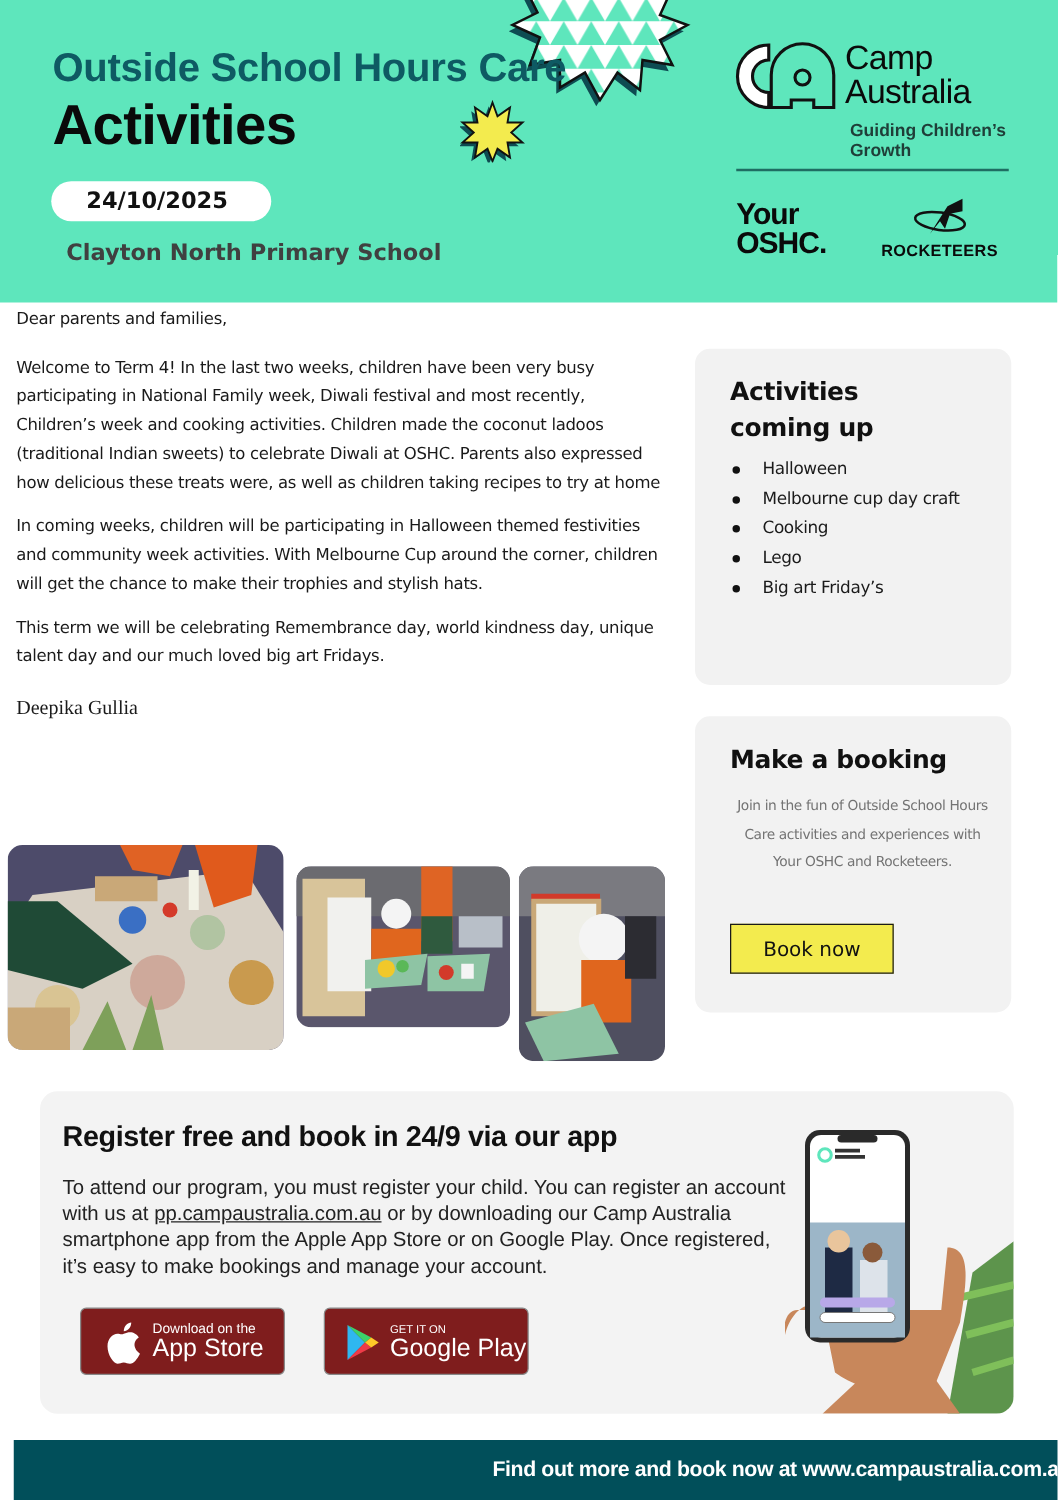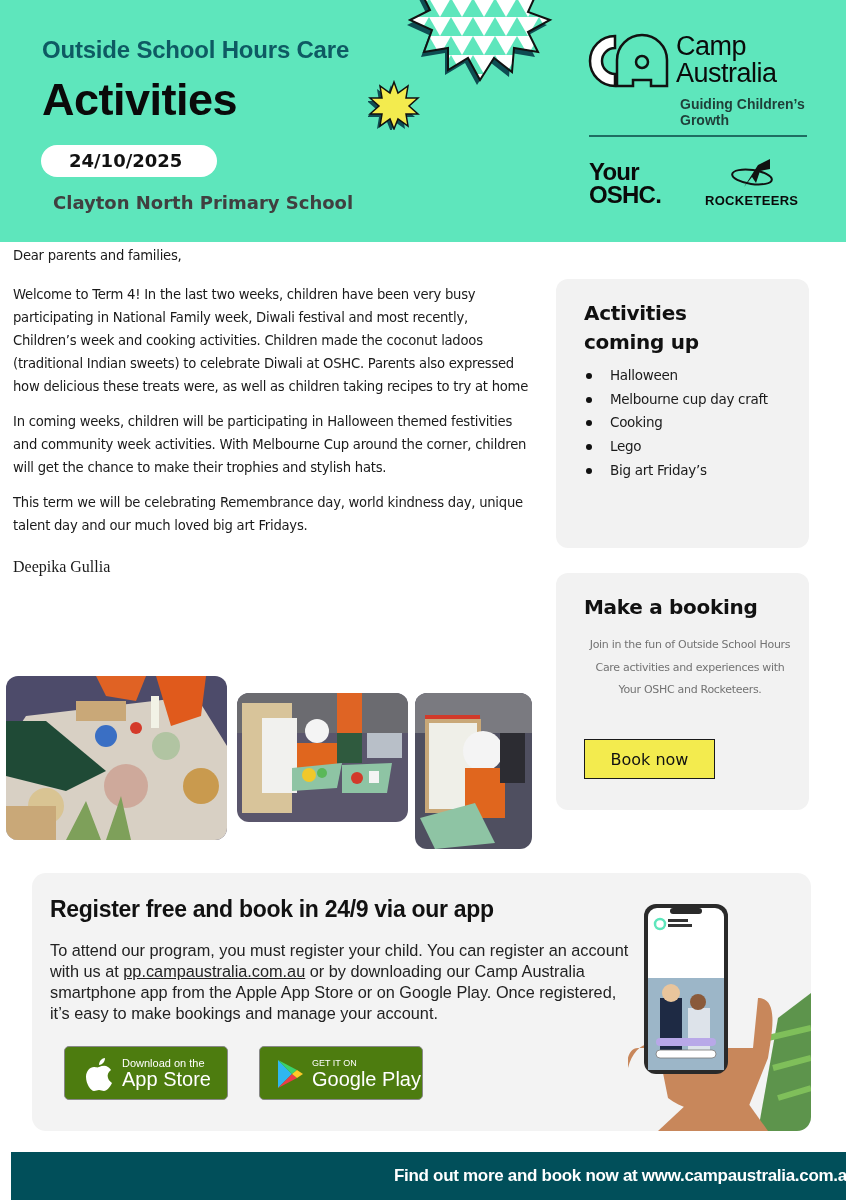--- a/index.html
+++ b/index.html
@@ -6,21 +6,21 @@
   html, body { width: 846px; height: 1200px; background: #ffffff; overflow: hidden; }
   body { position: relative; font-family: "DejaVu Sans", sans-serif; color: #111; }
 
   
   .header {
     position: absolute; left: 0; top: 0; width: 846px; height: 242px;
     background: #5ee6bc; overflow: hidden;
   }
   .subtitle {
     position: absolute; left: 42px; top: 36px;
-    font-family: "Liberation Sans", sans-serif; font-size: 24px; font-weight: 700;
+    font-family: "Liberation Sans", sans-serif; font-size: 32px; font-weight: 700;
     color: #0e5a63; letter-spacing: -0.2px;
   }
   .title {
     position: absolute; left: 42px; top: 74px;
     font-family: "Liberation Sans", sans-serif; font-size: 45px; font-weight: 700;
     color: #0a0a0a; letter-spacing: -0.5px;
   }
   .date-pill {
     position: absolute; left: 41px; top: 145px; width: 176px; height: 32px;
     background: #ffffff; border-radius: 16px;
@@ -121,21 +121,21 @@
     position: absolute; left: 18px; top: 23px;
     font-family: "Liberation Sans", sans-serif; font-size: 23px; font-weight: 700; color: #111;
     letter-spacing: -0.3px;
   }
   .promo-text {
     position: absolute; left: 18px; top: 67px; width: 580px;
     font-family: "Liberation Sans", sans-serif; font-size: 16.3px; line-height: 21px; color: #222;
   }
   .promo-text .link { text-decoration: underline; color: #222; cursor: pointer; }
   .store-badge {
-    position: absolute; top: 173px; height: 54px; background: #4d7c0f; border-radius: 5px;
+    position: absolute; top: 173px; height: 54px; background: #7f1d1d; border-radius: 5px;
     border: 1px solid #888; color: #fff; cursor: pointer;
   }
   .badge-apple { left: 32px; width: 164px; }
   .badge-google { left: 227px; width: 164px; }
   .badge-small {
     position: absolute; top: 10px; font-family: "Liberation Sans", sans-serif; font-size: 11px;
   }
   .badge-big {
     position: absolute; top: 21px; font-family: "Liberation Sans", sans-serif; font-size: 20px;
   }

